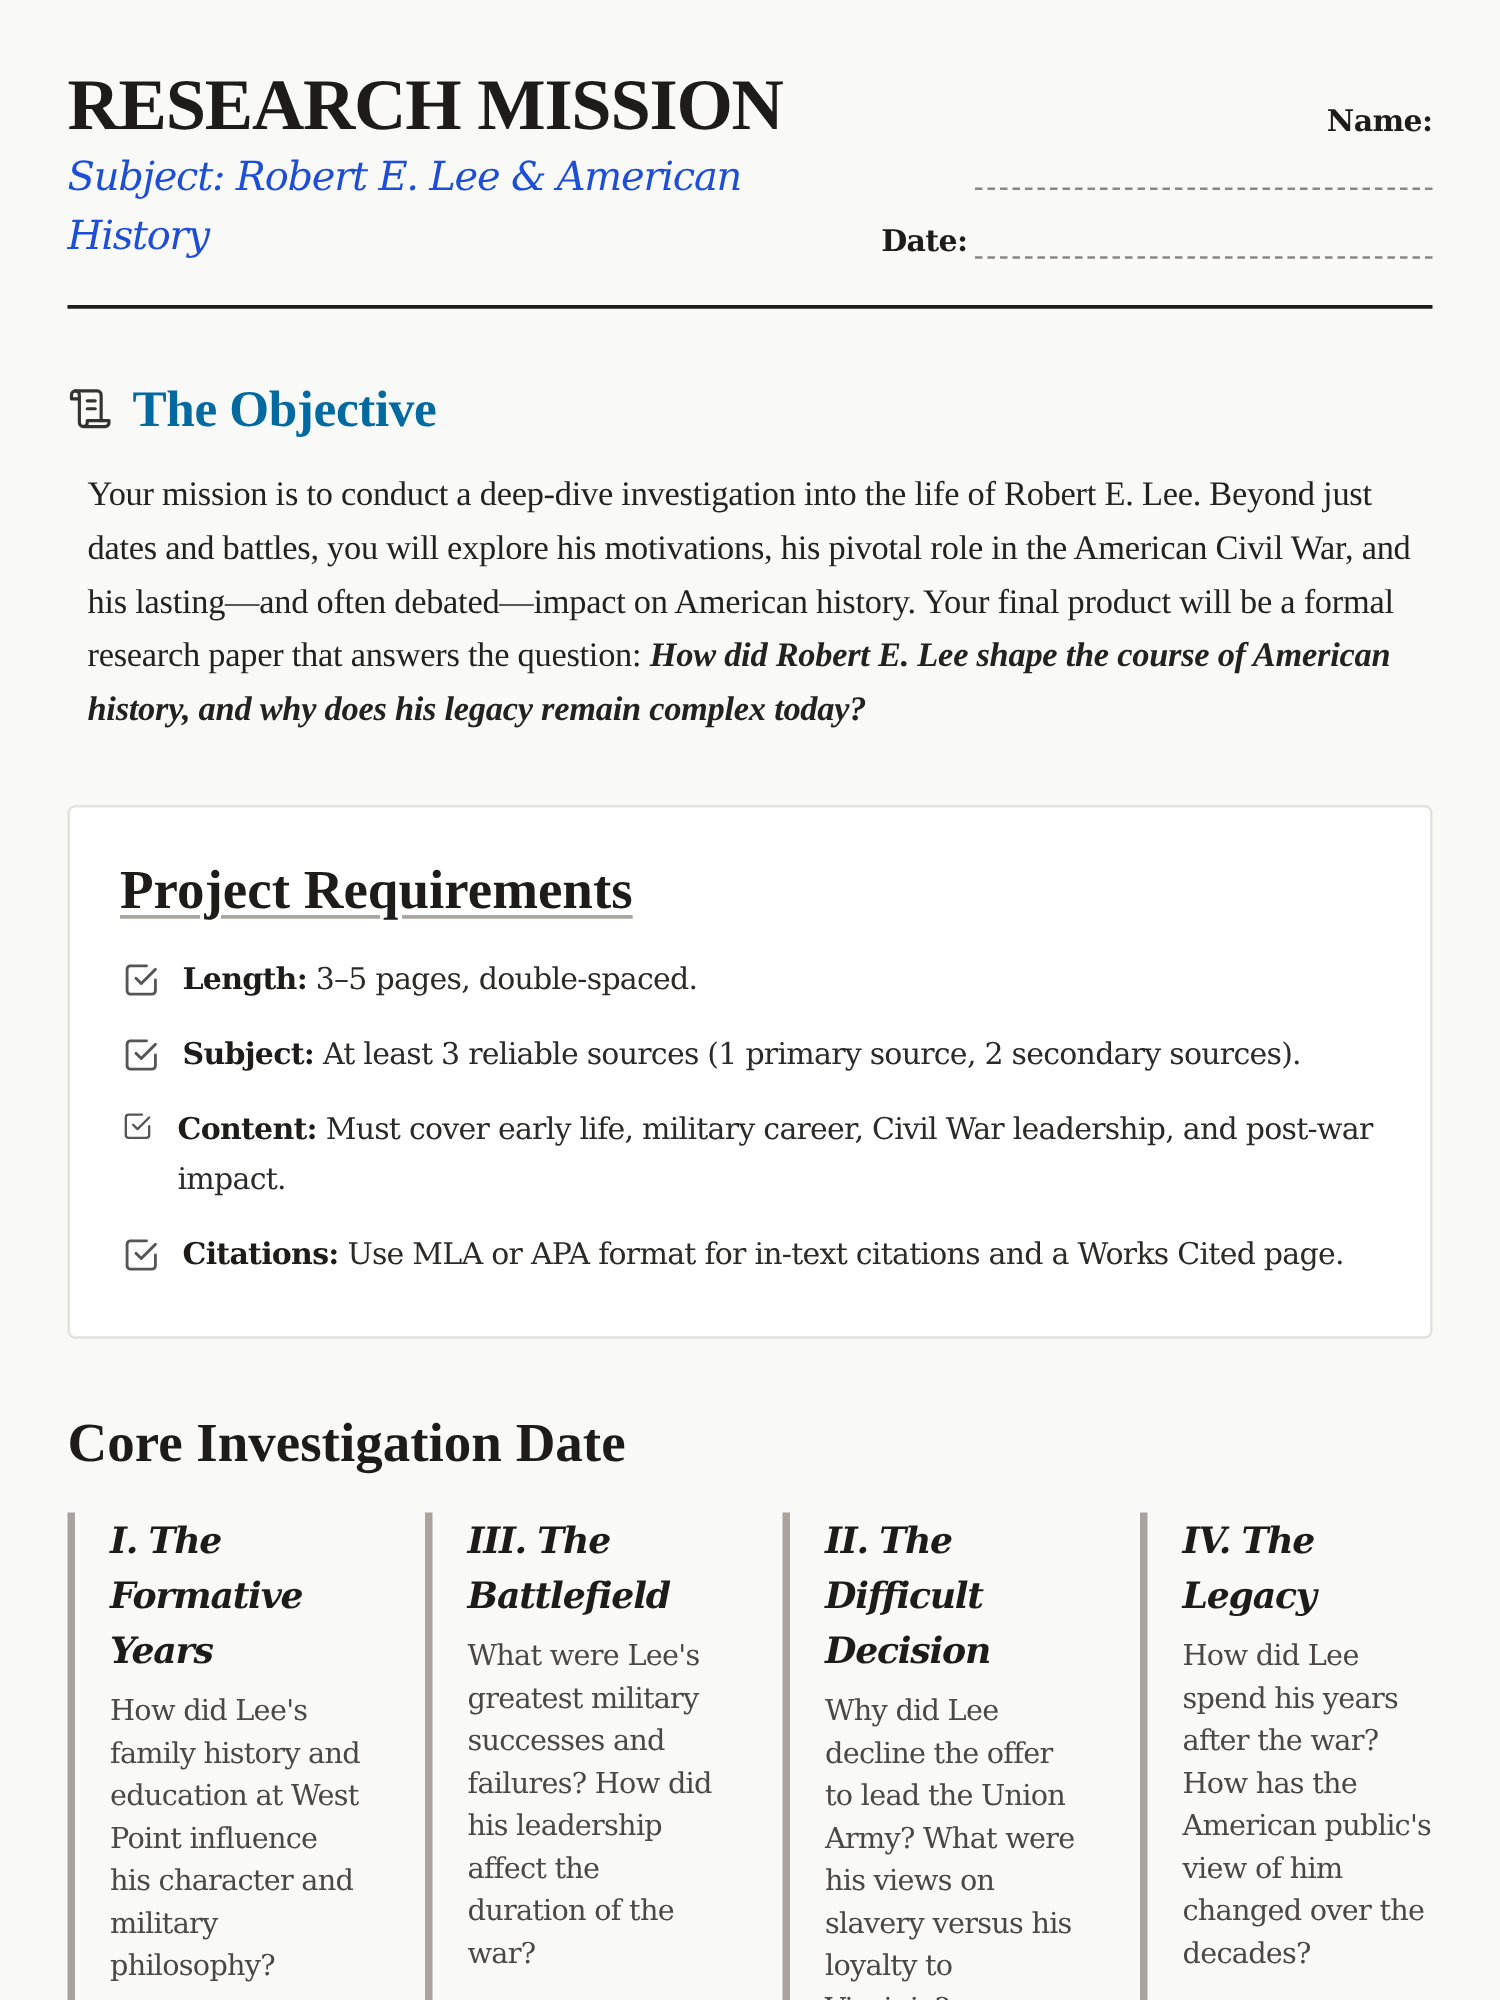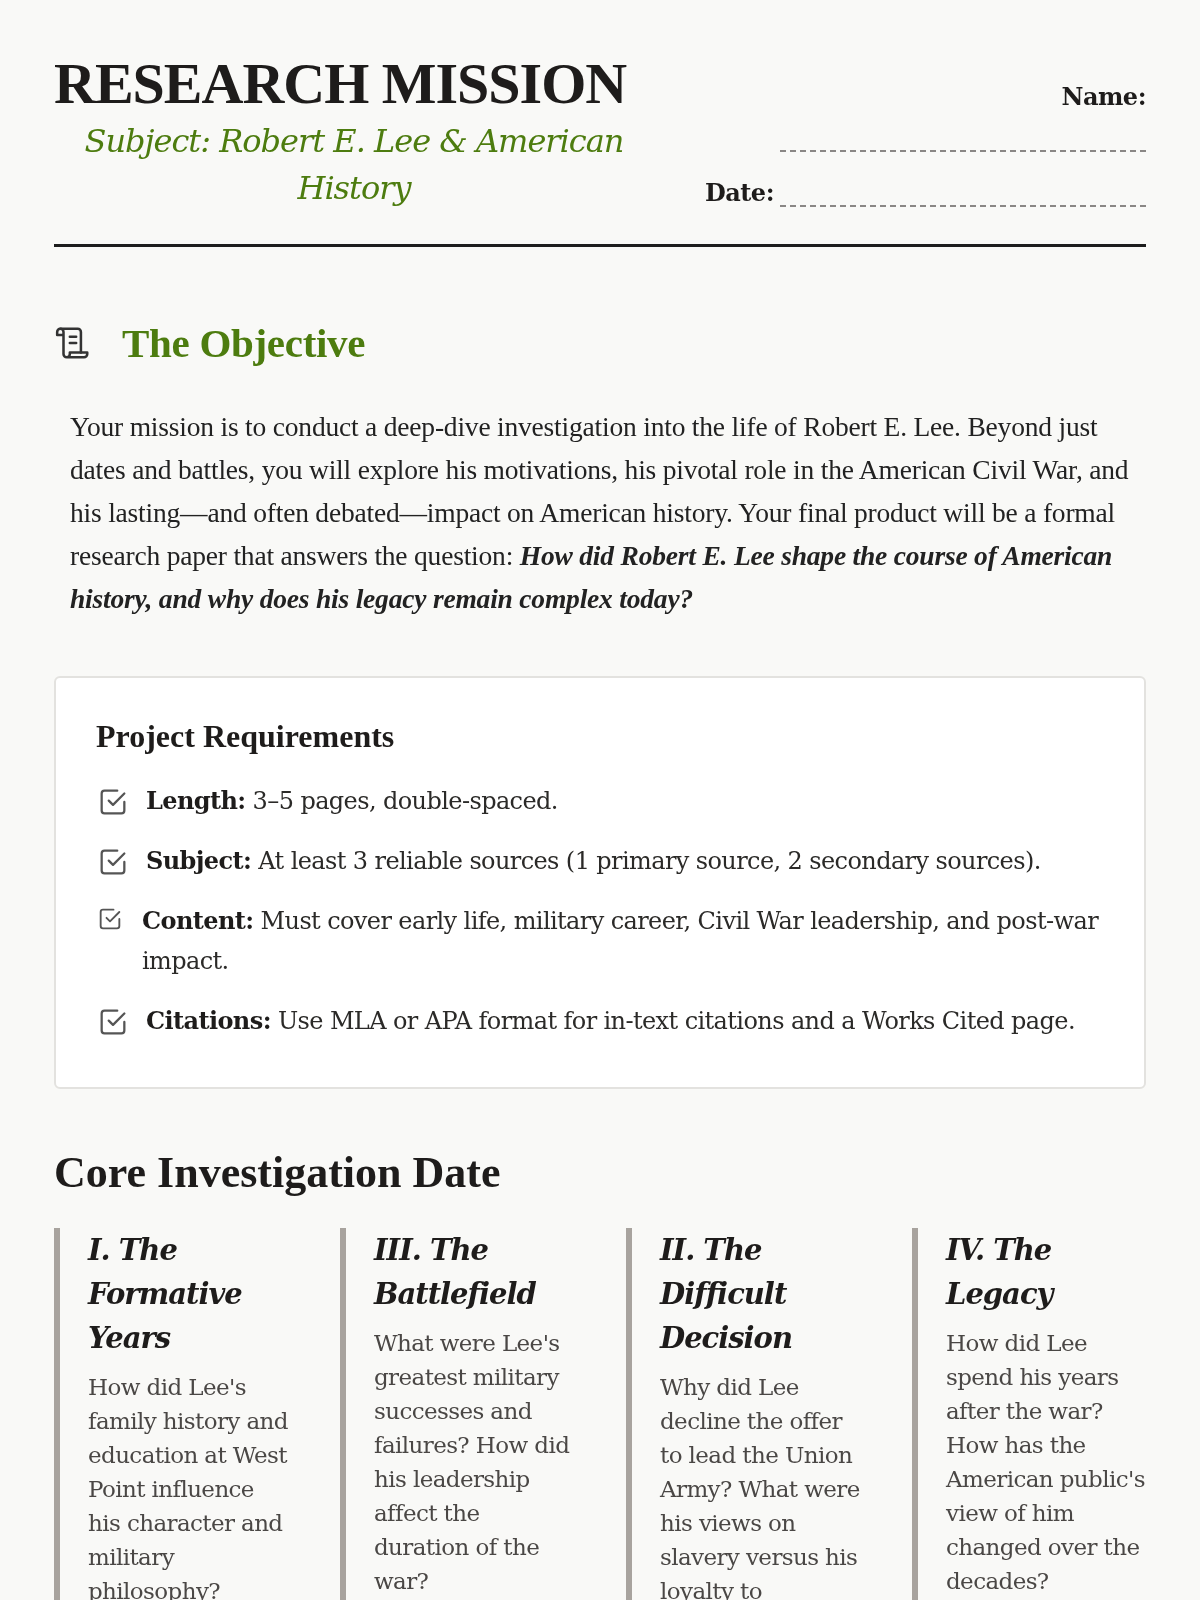--- a/index.html
+++ b/index.html
@@ -11,50 +11,49 @@
   .page { position: relative; padding: 0 54px; }
   .header { position: relative; height: 244px; border-bottom: 3px solid #1d1d1d; }
   .title {
     position: absolute; left: 0; top: 52px; margin: 0;
     font-family: "Liberation Serif", serif; font-weight: bold;
     font-size: 58px; letter-spacing: -1px; color: #1e1c1b; line-height: 1.1;
   }
   .subject {
     position: absolute; left: 0; top: 118px; width: 600px; margin: 0;
     font-family: "DejaVu Serif", serif; font-style: italic;
-    font-size: 32px; line-height: 47px; color: #4d7c0f; font-weight: normal;
+    font-size: 32px; line-height: 47px; color: #1d4ed8; font-weight: normal;
     letter-spacing: -1px;
-    text-align: center;
   }
   .fields { position: absolute; right: 0; top: 82px; width: 440px; text-align: right; }
   .field-label { font-family: "DejaVu Serif", serif; font-weight: bold; font-size: 24px; color: #1e1c1b; letter-spacing: -0.5px; }
   .name-label { display:block; position: absolute; right: 0; top: 0; }
   .name-line { position: absolute; right: 0; top: 68px; width: 366px; border-bottom: 2px dashed #8a8785; }
   .date-row { position: absolute; right: 0; top: 96px; display: flex; align-items: flex-end; }
   .date-line { width: 366px; border-bottom: 2px dashed #8a8785; margin-left: 6px; height: 24px; }
 
   .section-h { display: flex; align-items: center; margin: 56px 0 22px 0; }
   .section-h h2 {
-    margin: 16px; font-family: "Liberation Serif", serif; font-weight: bold;
-    font-size: 41px; color: #4d7c0f; letter-spacing: -0.3px;
+    margin: 0; font-family: "Liberation Serif", serif; font-weight: bold;
+    font-size: 41px; color: #0369a1; letter-spacing: -0.3px;
   }
   .scroll-icon { width: 38px; height: 38px; margin-right: 14px; }
   .objective {
     font-family: "Liberation Serif", serif; font-size: 27.5px; line-height: 43px;
     color: #222; margin: 16px; letter-spacing: -0.2px;
   }
   .objective em { font-weight: bold; font-style: italic; }
 
   .req-box {
     margin-top: 56px; background: #ffffff; border: 2px solid #e3e2df; border-radius: 6px;
     padding: 40px 40px 26px 40px;
   }
   .req-box h3 {
     margin: 0 0 26px 0; font-family: "Liberation Serif", serif; font-weight: bold;
-    font-size: 32px; color: #1e1c1b; 
+    font-size: 44px; color: #1e1c1b; text-decoration: underline;
     text-decoration-color: #aaa6a2; text-underline-offset: 6px; text-decoration-thickness: 3px;
   }
   .req-list { list-style: none; margin: 0; padding: 0; }
   .req-item { display: flex; align-items: flex-start; margin-bottom: 20px; }
   .req-item .check { width: 34px; height: 34px; flex: none; margin-right: 16px; margin-top: 4px; }
   .req-text { font-family: "DejaVu Serif", serif; font-size: 24px; line-height: 40px; color: #2b2a28; letter-spacing: -0.6px; }
   .req-text b { color: #1e1c1b; }
 
   .core-h { margin: 58px 0 30px 0; font-family: "Liberation Serif", serif; font-weight: bold; font-size: 44px; color: #1e1c1b; }
   .areas { display: grid; grid-template-columns: 1fr 1fr 1fr 1fr; column-gap: 52px; row-gap: 40px; }

